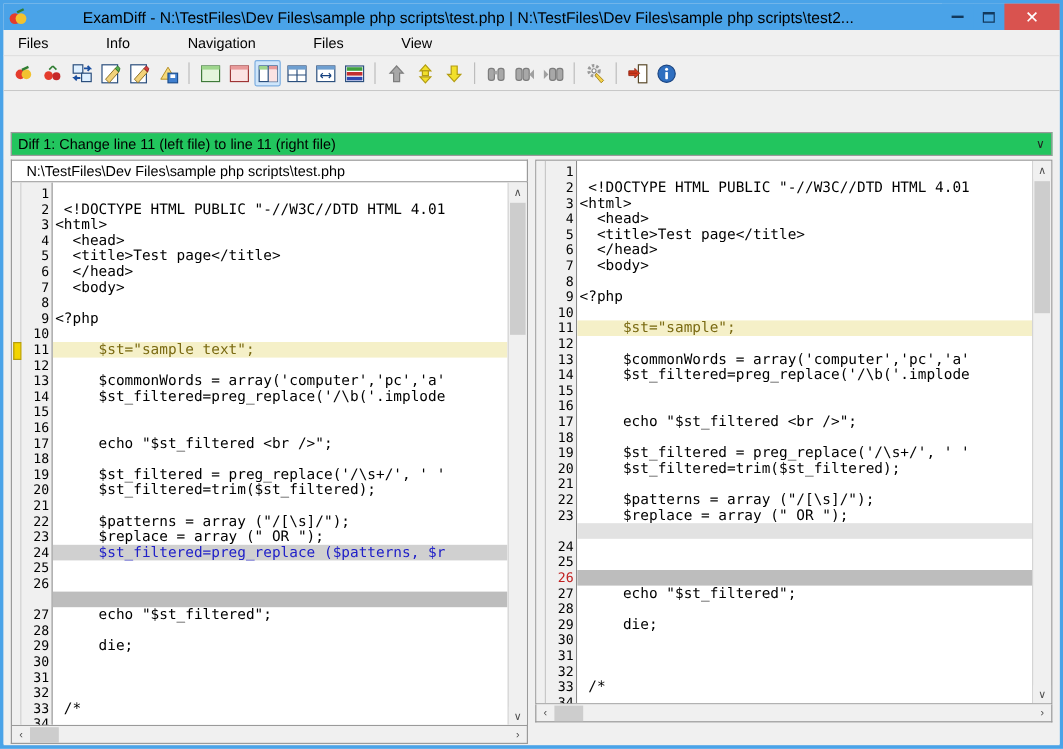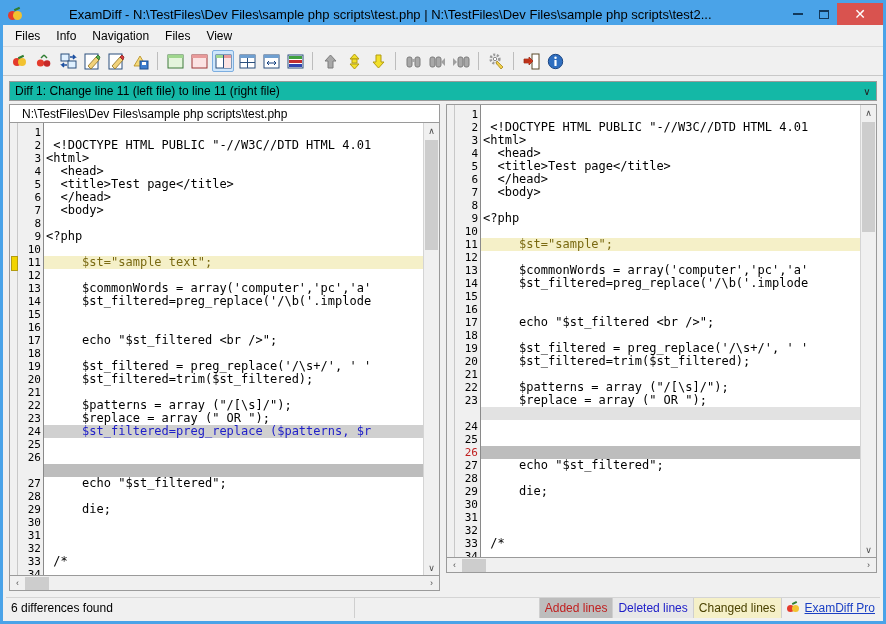--- a/index.html
+++ b/index.html
@@ -32,43 +32,43 @@
     width:26px;display:flex;align-items:center;justify-content:center;
     color:#000;font-size:12px;background:#4aa3e8;
   }
   .win-btn.close{width:46px;background:#d9534f;color:#fff;font-size:14px;}
   .glyph-min{display:block;width:10px;height:2px;background:#12395c;}
   .glyph-max{display:block;width:10px;height:9px;border:1px solid #12395c;border-top-width:2px;box-sizing:border-box;}
 
   
   .menubar{
     height:21px;background:#f0f0f0;display:flex;align-items:center;
-    border-bottom:1px solid #dcdcdc;padding-left:4px;
+    border-bottom:1px solid #dcdcdc;padding-left:4px;gap:32px;
   }
   .menu-item{
     padding:2px 8px;font-size:12px;color:#000;cursor:default;
   }
 
   
   .toolbar{
     height:28px;background:#f0f0f0;display:flex;align-items:center;
     padding-left:6px;border-bottom:1px solid #c8c8c8;gap:2px;
   }
   .tb-btn{
     width:22px;height:22px;display:flex;align-items:center;justify-content:center;
     position:relative;box-sizing:border-box;border:1px solid transparent;border-radius:2px;
   }
   .tb-btn.active{background:#cfe6fb;border:1px solid #7daee0;}
   .tb-sep{width:1px;height:18px;background:#bdbdbd;margin:0 4px;}
 
   
   .diffbar{padding:5px 6px 3px 6px;background:#f0f0f0;}
   .combo{
-    height:20px;background:#14b8a6;border:1px solid #9a9a9a;
-    display:flex;align-items:center;box-sizing:border-box;
+    height:20px;background:#22c55e;border:1px solid #9a9a9a;
+    display:flex;align-items:center;box-sizing:border-box;margin-top:29px;
   }
   .combo-text{flex:1 1 auto;padding-left:5px;font-size:12px;white-space:nowrap;overflow:hidden;}
   .combo-arrow{
     width:18px;height:18px;display:flex;align-items:center;justify-content:center;
     font-size:10px;color:#222;
   }
 
   
   .panes{display:flex;padding:0 6px;gap:6px;background:#f0f0f0;}
   .pane{flex:1 1 0;min-width:0;}
@@ -482,29 +482,14 @@
         <span class="hs-arrow">‹</span>
         <span class="hs-track">
             <span class="hs-thumb"></span>
           </span>
         <span class="hs-arrow">›</span>
       </div>
     </div>
 
   </div>
 
-  <div class="statusbar">
-    <span class="sb-cell sb-main">6 differences found</span>
-    <span class="sb-cell sb-blank"></span>
-    <span class="sb-cell sb-added">Added lines</span>
-    <span class="sb-cell sb-deleted">Deleted lines</span>
-    <span class="sb-cell sb-changed">Changed lines</span>
-    <span class="sb-cell sb-link">
-      <span class="fruit" style="width:14px;height:14px">
-        <span class="a" style="left:0;top:4px;width:7px;height:7px"></span>
-        <span class="b" style="left:5px;top:4px;width:7px;height:7px"></span>
-        <span class="s" style="left:5px;top:1px;width:5px"></span>
-      </span>
-      <a href="#">ExamDiff Pro</a>
-    </span>
-  </div>
 
 </div>
 
 </body></html>

